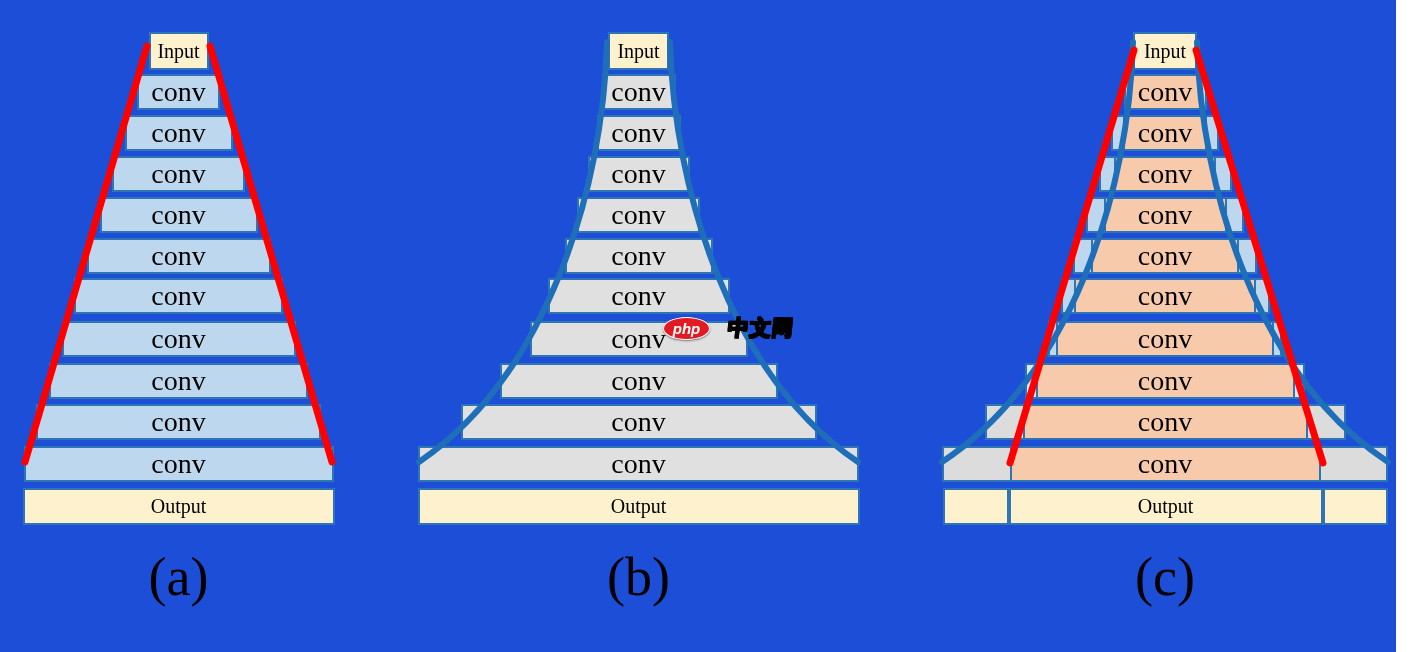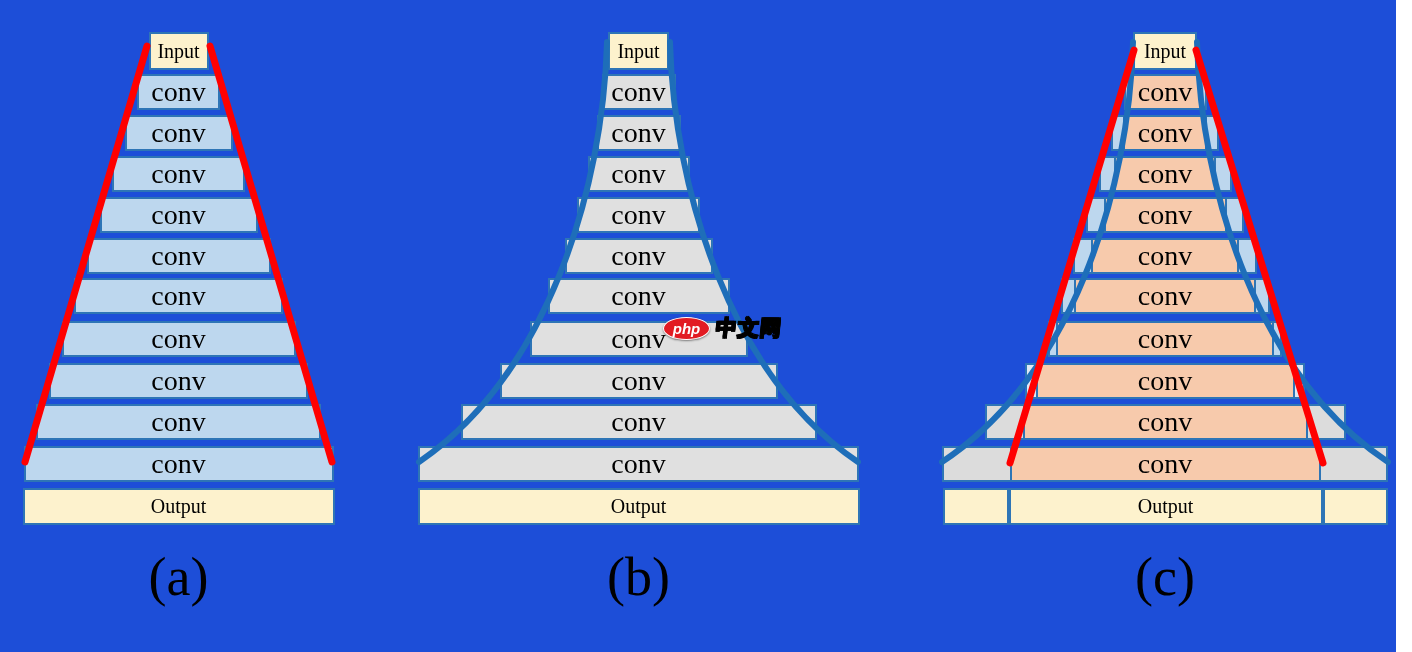--- a/index.html
+++ b/index.html
@@ -27,21 +27,21 @@
     top:546px;
     width:220px;
     text-align:center;
     font-size:54px;
     color:#000;
     z-index:1;
   }
   .watermark{
     position:absolute;
     left:663px;top:314px;
-    display:flex;align-items:center;gap:6px;
+    display:flex;align-items:center;gap:18px;
     z-index:3;
   }
   .wm-badge{
     width:47px;height:23px;
     background:#e21b22;
     border-radius:50%;
     border:1px solid #ffffff;
     box-shadow:0 1px 2px rgba(0,0,0,0.45);
     color:#ffffff;
     font-family:"Liberation Sans","DejaVu Sans",sans-serif;

